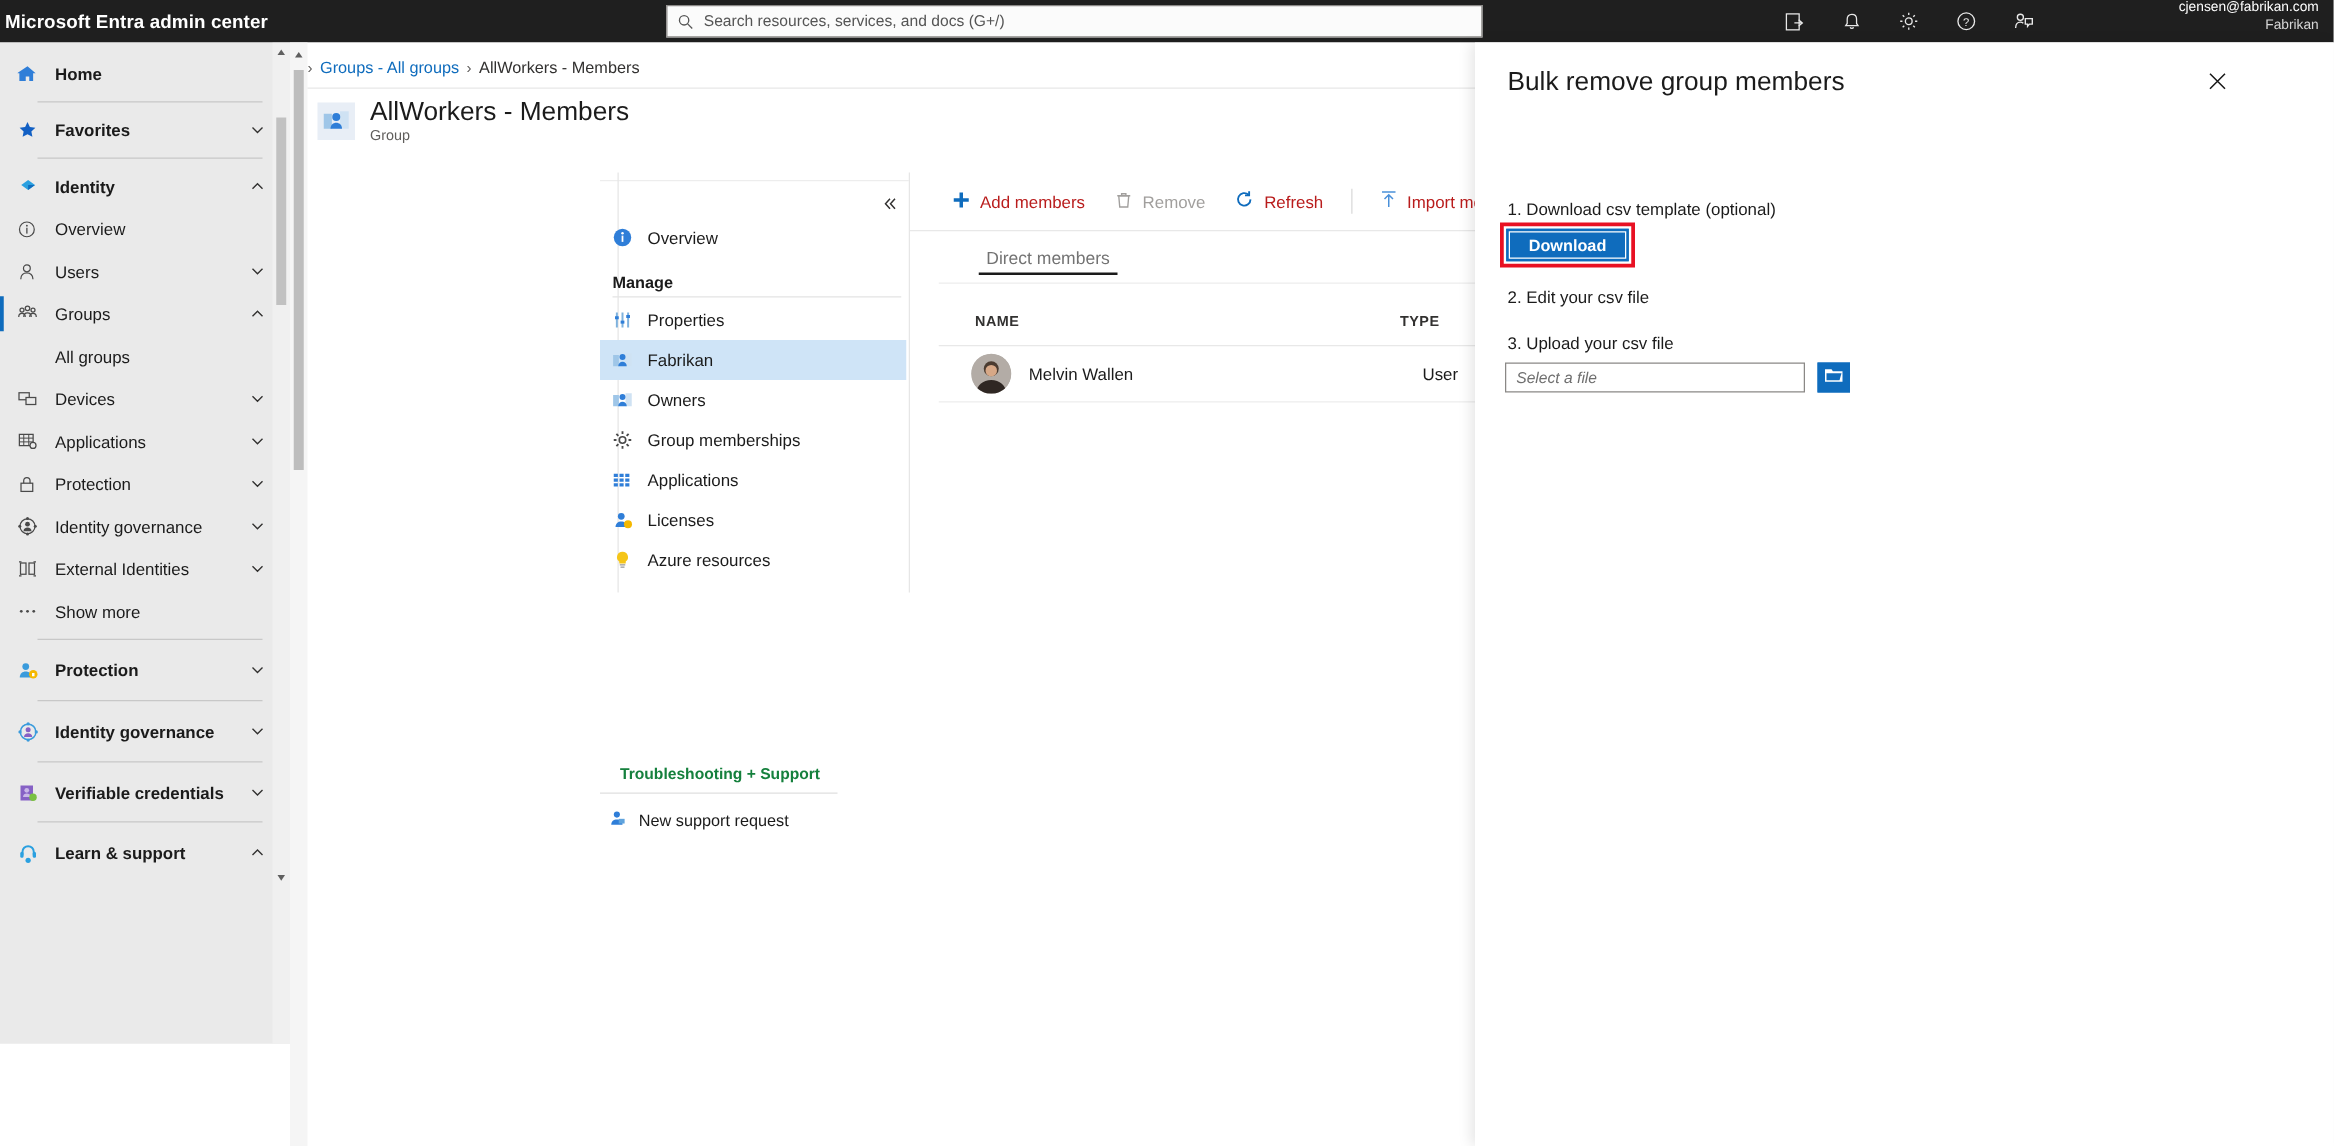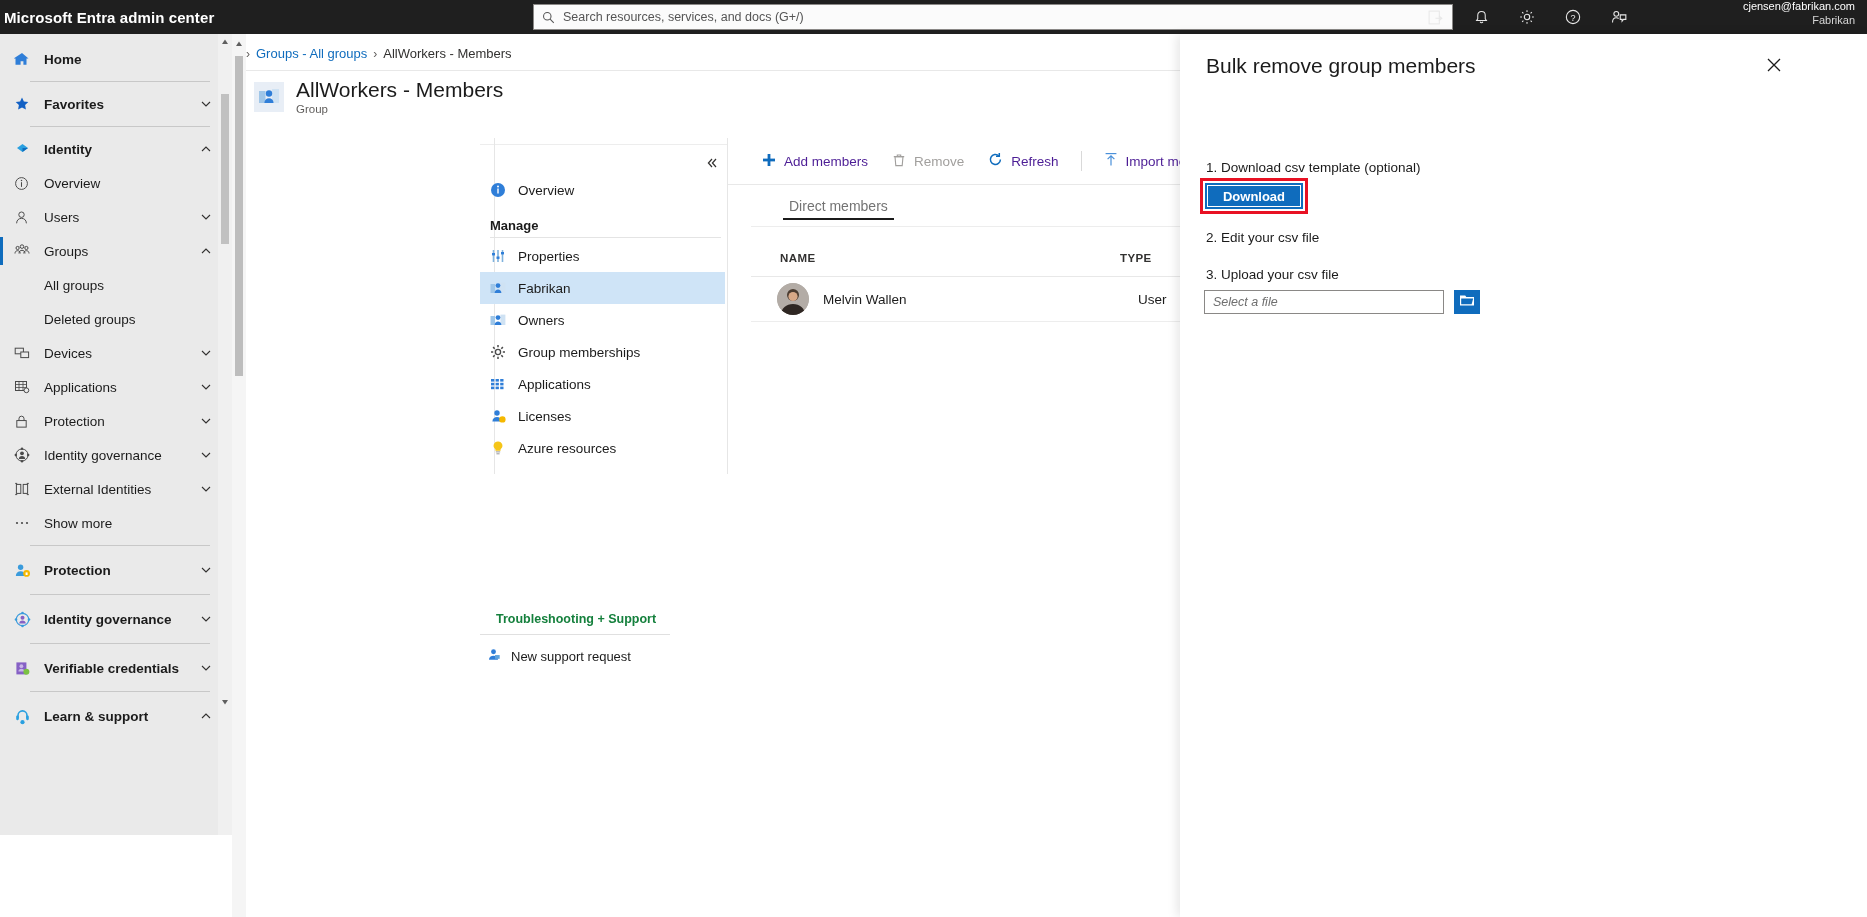--- a/index.html
+++ b/index.html
@@ -18,21 +18,21 @@
     background: #1f1f1f;
     display: flex; align-items: center;
   }
   .brand {
     color: #ffffff; font-size: 15px; font-weight: bold;
     margin-left: 4px; letter-spacing: .1px;
     white-space: nowrap;
   }
   .search-wrap {
     position: absolute; left: 533px; top: 4px;
-    width: 920px; height: 26px;
+    width: 653px; height: 26px;
     background: #fbfbfb;
     border: 1px solid #8a8886;
     display: flex; align-items: center;
     padding: 0 8px;
   }
   .search-wrap .mag { margin-right: 8px; display: flex; align-items: center; }
   .search-input {
     border: none; outline: none; background: transparent;
     font-family: "Liberation Sans", sans-serif;
     font-size: 12.5px; color: #555; width: 100%;
@@ -168,21 +168,21 @@
   }
   .content-left-edge { position:absolute; left:0; top:0; width:1px; height:336px; background:#e6e6e6; }
 
   .cmdbar {
     position: absolute; left: 1px; top: 0;
     height: 46px; display: flex; align-items: center; gap: 0;
     padding-left: 22px;
   }
   .cmd {
     display: flex; align-items: center; gap: 8px;
-    font-size: 13.5px; color: #4c1d95; padding: 6px 12px; cursor: pointer;
+    font-size: 13.5px; color: #b91c1c; padding: 6px 12px; cursor: pointer;
     white-space: nowrap;
   }
   .cmd.disabled { color: #a19f9d; cursor: default; }
   .cmd-divider { width: 1px; height: 20px; background: #d9d9d9; margin: 0 10px; }
   .cmdbar-rule { position: absolute; left: 1px; top: 46px; width: 899px; height: 1px; background: #e8e8e8; }
 
   .tabs { position: absolute; left: 24px; top: 54px; }
   .tab { font-size: 14px; color: #737373; padding: 6px 6px 4px 6px; cursor: pointer; display: inline-block; margin-left: 32px; }
   .tab.active { border-bottom: 2px solid #1b1b1b; font-weight: normal; }
   .tabs-rule { position: absolute; left: 24px; top: 88px; width: 860px; height: 1px; background: #ededed; }
@@ -414,23 +414,20 @@
       <span class="nlabel">Groups</span>
       <span class="chev">
         <svg width="12" height="12" viewBox="0 0 12 12">
             <path d="M2 8 L6 4 L10 8" fill="none" stroke="#323130" stroke-width="1.1"></path>
           </svg>
       </span>
     </div>
 
     <div class="nav-item sub">
       <span class="nlabel">All groups</span>
-    </div>
-    <div class="nav-item sub">
-      <span class="nlabel">Deleted groups</span>
     </div>
 
     <div class="nav-item">
       <span class="nico">
         <svg width="16" height="16" viewBox="0 0 16 16">
             <rect x="1.2" y="3.2" width="8.2" height="5.6" fill="none" stroke="#4a4a4a" stroke-width="1"></rect>
             <rect x="6.8" y="7" width="7.8" height="5.6" fill="#eaeaea" stroke="#4a4a4a" stroke-width="1"></rect>
           </svg>
       </span>
       <span class="nlabel">Devices</span>

